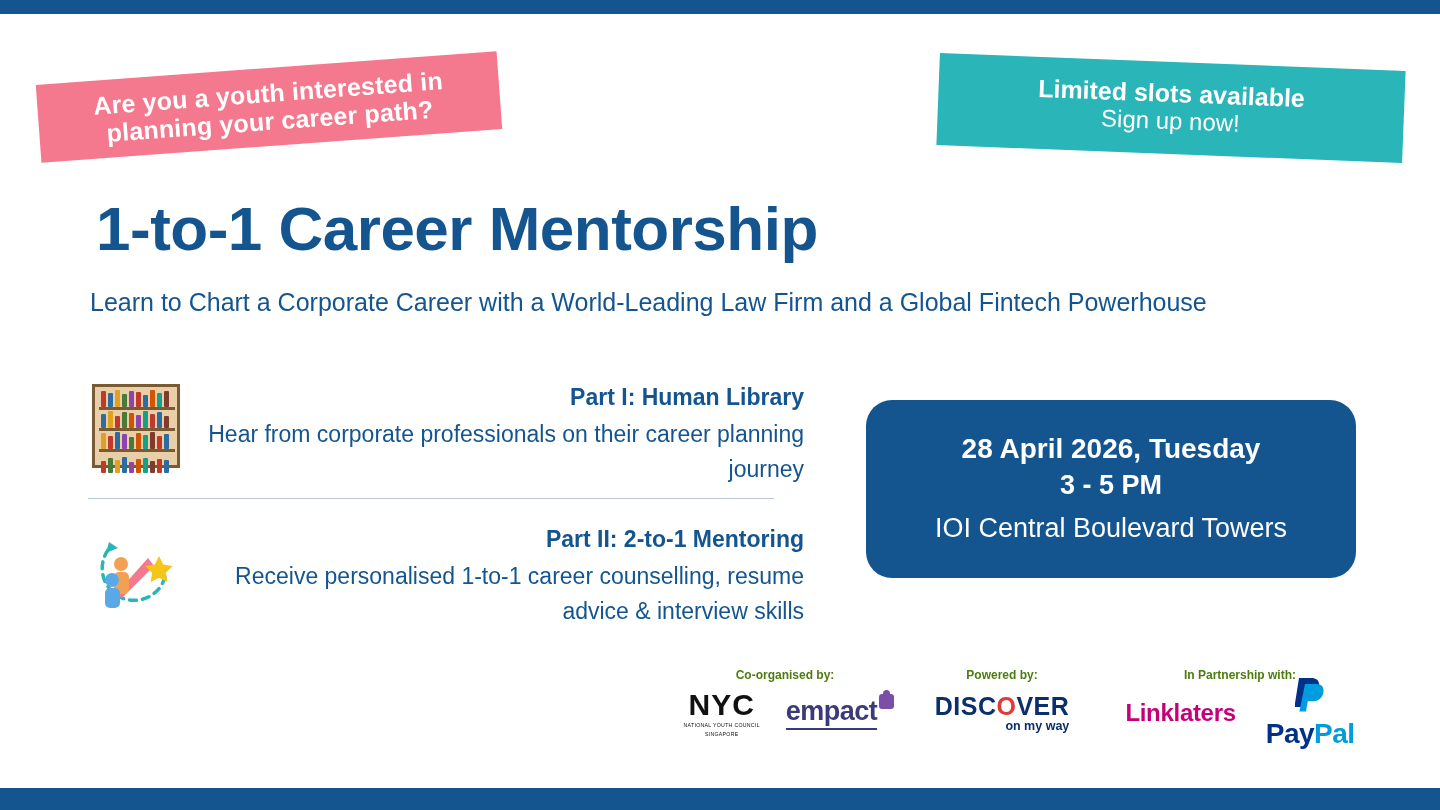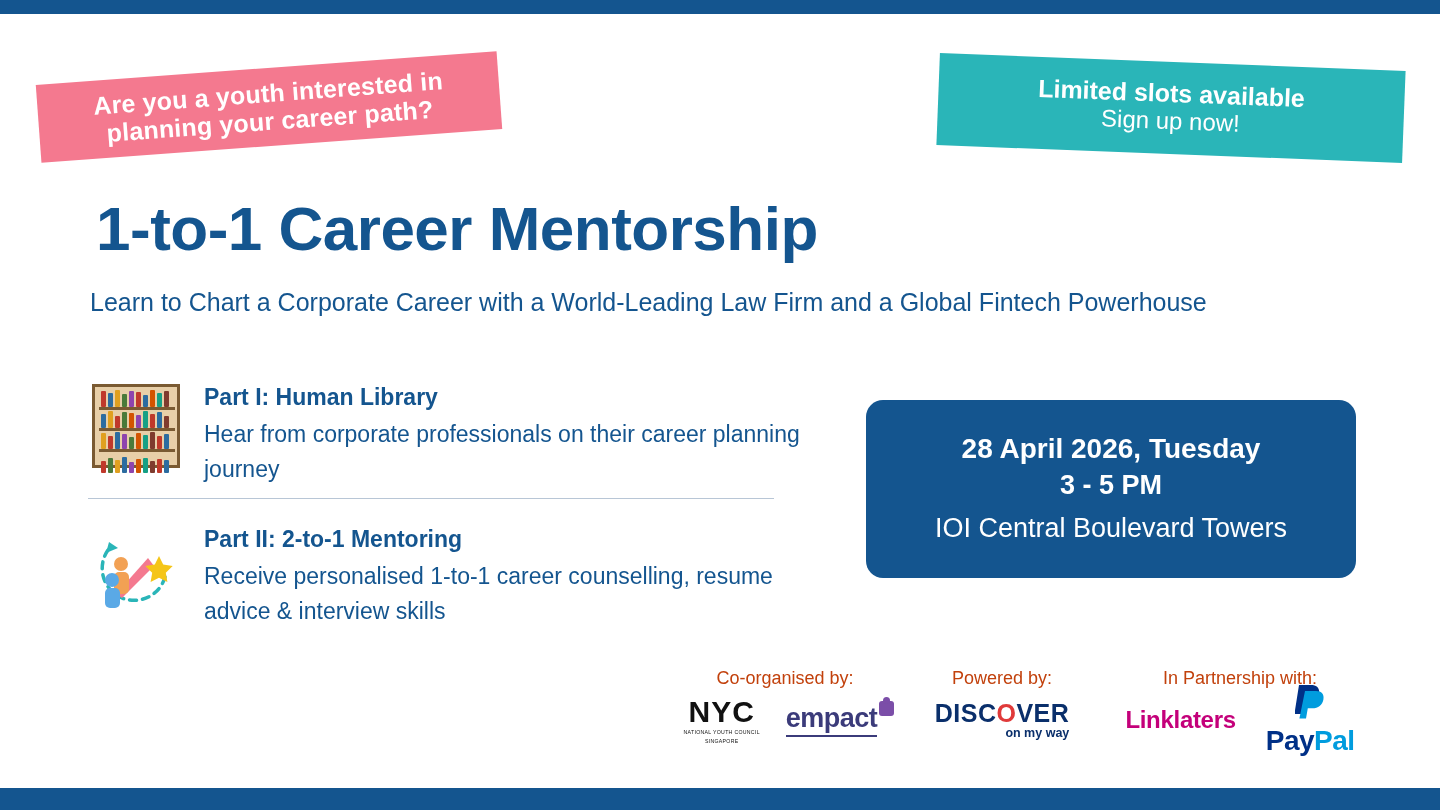--- a/index.html
+++ b/index.html
@@ -108,20 +108,21 @@
     line-height: 1.33;
     font-weight: normal;
   }
 
   
   .part {
     position: absolute;
     left: 88px;
     display: flex;
     align-items: flex-start;
+    text-align: right;
   }
   .part-1 { top: 378px; }
   .part-2 { top: 520px; }
   .part-icon {
     width: 96px;
     height: 96px;
     flex: 0 0 96px;
     margin-right: 20px;
     position: relative;
   }
@@ -182,21 +183,21 @@
   }
 
   
   .datebox {
     position: absolute;
     left: 866px;
     top: 400px;
     width: 490px;
     height: 178px;
     background: #14558f;
-    border-radius: 17px;
+    border-radius: 26px;
     display: flex;
     flex-direction: column;
     align-items: center;
     justify-content: center;
     color: #ffffff;
   }
   .datebox .d1 {
     font-size: 28px;
     font-weight: bold;
     line-height: 1.35;
@@ -219,23 +220,23 @@
     left: 660px;
     top: 668px;
     width: 760px;
     height: 92px;
   }
   .fgroup {
     position: absolute;
     text-align: center;
   }
   .fgroup .flabel {
-    font-size: 18px;
-    font-weight: normal;
-    color: #c2410c;
+    font-size: 12px;
+    font-weight: bold;
+    color: #4d7c0f;
     margin-bottom: 8px;
     white-space: nowrap;
   }
   .logo-row {
     display: flex;
     align-items: center;
     justify-content: center;
     gap: 18px;
     height: 46px;
   }

